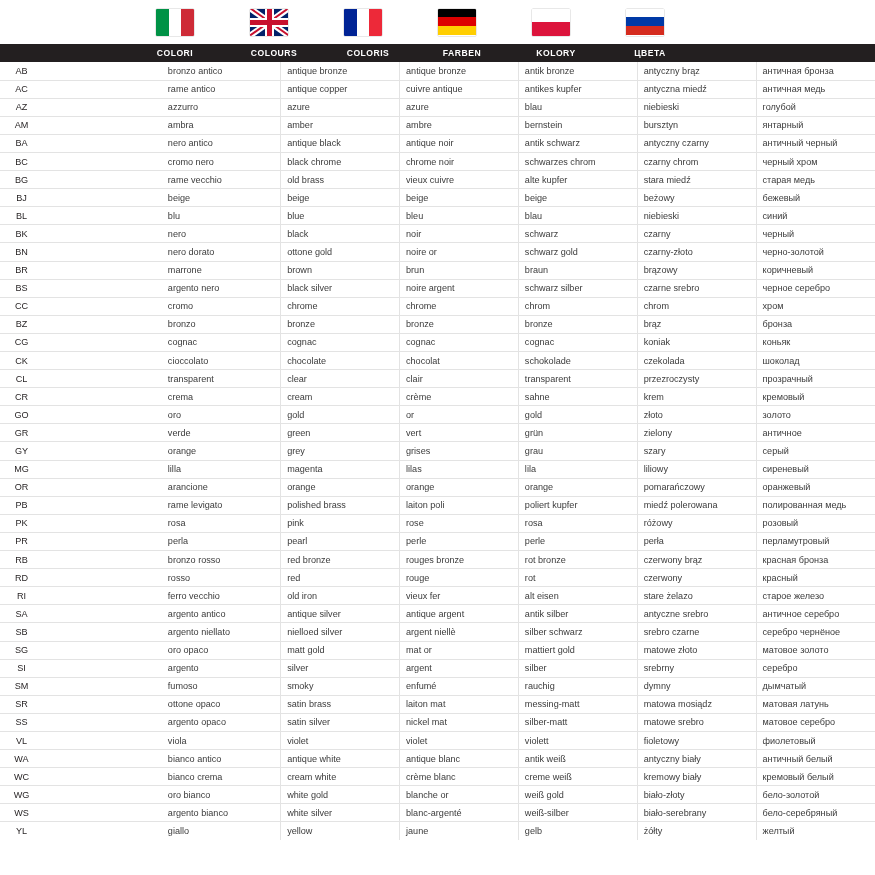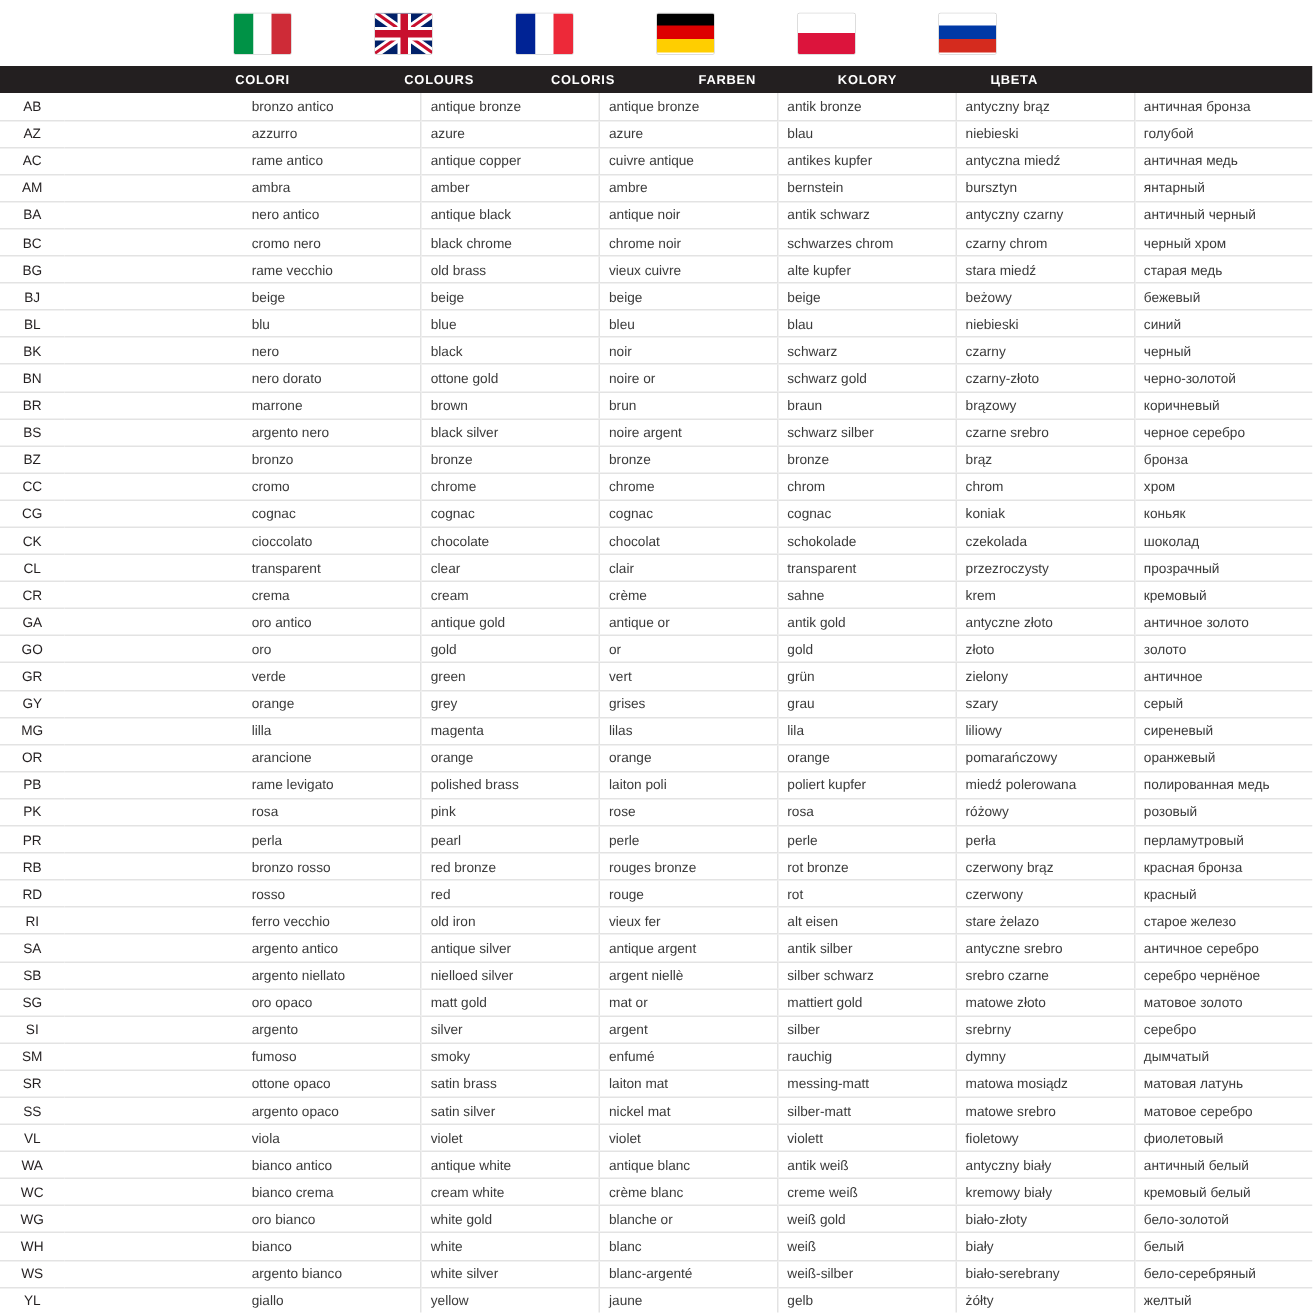--- a/index.html
+++ b/index.html
@@ -105,21 +105,21 @@
     color: #ffffff;
     font-size: 8.6px;
     font-weight: bold;
     letter-spacing: 0.5px;
     box-sizing: border-box;
   }
   .header-bar .hcell.code { width: 128px; }
   .header-bar .hcell.lang {
     width: 94px;
     padding-left: 10px;
-    text-align: right;
+    text-align: center;
   }
   .header-bar .hcell.first-lang {
     width: 94px;
     padding-left: 0;
     text-align: center;
   }
 
   
   table.colors {
     border-collapse: collapse;
@@ -231,40 +231,40 @@
           <td class="code">AB</td>
           <td class="spacer"></td>
           <td class="val it">bronzo antico</td>
           <td class="val en">antique bronze</td>
           <td class="val fr">antique bronze</td>
           <td class="val de">antik bronze</td>
           <td class="val pl">antyczny brąz</td>
           <td class="val ru">античная бронза</td>
         </tr>
         <tr>
+          <td class="code">AC</td>
+          <td class="spacer"></td>
+          <td class="val it">rame antico</td>
+          <td class="val en">antique copper</td>
+          <td class="val fr">cuivre antique</td>
+          <td class="val de">antikes kupfer</td>
+          <td class="val pl">antyczna miedź</td>
+          <td class="val ru">античная медь</td>
+        </tr>
+        <tr>
           <td class="code">AZ</td>
           <td class="spacer"></td>
           <td class="val it">azzurro</td>
           <td class="val en">azure</td>
           <td class="val fr">azure</td>
           <td class="val de">blau</td>
           <td class="val pl">niebieski</td>
           <td class="val ru">голубой</td>
         </tr>
         <tr>
-          <td class="code">AC</td>
-          <td class="spacer"></td>
-          <td class="val it">rame antico</td>
-          <td class="val en">antique copper</td>
-          <td class="val fr">cuivre antique</td>
-          <td class="val de">antikes kupfer</td>
-          <td class="val pl">antyczna miedź</td>
-          <td class="val ru">античная медь</td>
-        </tr>
-        <tr>
           <td class="code">AM</td>
           <td class="spacer"></td>
           <td class="val it">ambra</td>
           <td class="val en">amber</td>
           <td class="val fr">ambre</td>
           <td class="val de">bernstein</td>
           <td class="val pl">bursztyn</td>
           <td class="val ru">янтарный</td>
         </tr>
         <tr>
@@ -351,40 +351,40 @@
           <td class="code">BS</td>
           <td class="spacer"></td>
           <td class="val it">argento nero</td>
           <td class="val en">black silver</td>
           <td class="val fr">noire argent</td>
           <td class="val de">schwarz silber</td>
           <td class="val pl">czarne srebro</td>
           <td class="val ru">черное серебро</td>
         </tr>
         <tr>
+          <td class="code">CC</td>
+          <td class="spacer"></td>
+          <td class="val it">cromo</td>
+          <td class="val en">chrome</td>
+          <td class="val fr">chrome</td>
+          <td class="val de">chrom</td>
+          <td class="val pl">chrom</td>
+          <td class="val ru">хром</td>
+        </tr>
+        <tr>
           <td class="code">BZ</td>
           <td class="spacer"></td>
           <td class="val it">bronzo</td>
           <td class="val en">bronze</td>
           <td class="val fr">bronze</td>
           <td class="val de">bronze</td>
           <td class="val pl">brąz</td>
           <td class="val ru">бронза</td>
         </tr>
         <tr>
-          <td class="code">CC</td>
-          <td class="spacer"></td>
-          <td class="val it">cromo</td>
-          <td class="val en">chrome</td>
-          <td class="val fr">chrome</td>
-          <td class="val de">chrom</td>
-          <td class="val pl">chrom</td>
-          <td class="val ru">хром</td>
-        </tr>
-        <tr>
           <td class="code">CG</td>
           <td class="spacer"></td>
           <td class="val it">cognac</td>
           <td class="val en">cognac</td>
           <td class="val fr">cognac</td>
           <td class="val de">cognac</td>
           <td class="val pl">koniak</td>
           <td class="val ru">коньяк</td>
         </tr>
         <tr>
@@ -411,30 +411,20 @@
           <td class="code">CR</td>
           <td class="spacer"></td>
           <td class="val it">crema</td>
           <td class="val en">cream</td>
           <td class="val fr">crème</td>
           <td class="val de">sahne</td>
           <td class="val pl">krem</td>
           <td class="val ru">кремовый</td>
         </tr>
         <tr>
-          <td class="code">GA</td>
-          <td class="spacer"></td>
-          <td class="val it">oro antico</td>
-          <td class="val en">antique gold</td>
-          <td class="val fr">antique or</td>
-          <td class="val de">antik gold</td>
-          <td class="val pl">antyczne złoto</td>
-          <td class="val ru">античное золото</td>
-        </tr>
-        <tr>
           <td class="code">GO</td>
           <td class="spacer"></td>
           <td class="val it">oro</td>
           <td class="val en">gold</td>
           <td class="val fr">or</td>
           <td class="val de">gold</td>
           <td class="val pl">złoto</td>
           <td class="val ru">золото</td>
         </tr>
         <tr>
@@ -641,30 +631,20 @@
           <td class="code">WG</td>
           <td class="spacer"></td>
           <td class="val it">oro bianco</td>
           <td class="val en">white gold</td>
           <td class="val fr">blanche or</td>
           <td class="val de">weiß gold</td>
           <td class="val pl">biało-złoty</td>
           <td class="val ru">бело-золотой</td>
         </tr>
         <tr>
-          <td class="code">WH</td>
-          <td class="spacer"></td>
-          <td class="val it">bianco</td>
-          <td class="val en">white</td>
-          <td class="val fr">blanc</td>
-          <td class="val de">weiß</td>
-          <td class="val pl">biały</td>
-          <td class="val ru">белый</td>
-        </tr>
-        <tr>
           <td class="code">WS</td>
           <td class="spacer"></td>
           <td class="val it">argento bianco</td>
           <td class="val en">white silver</td>
           <td class="val fr">blanc-argenté</td>
           <td class="val de">weiß-silber</td>
           <td class="val pl">biało-serebrany</td>
           <td class="val ru">бело-серебряный</td>
         </tr>
         <tr>

